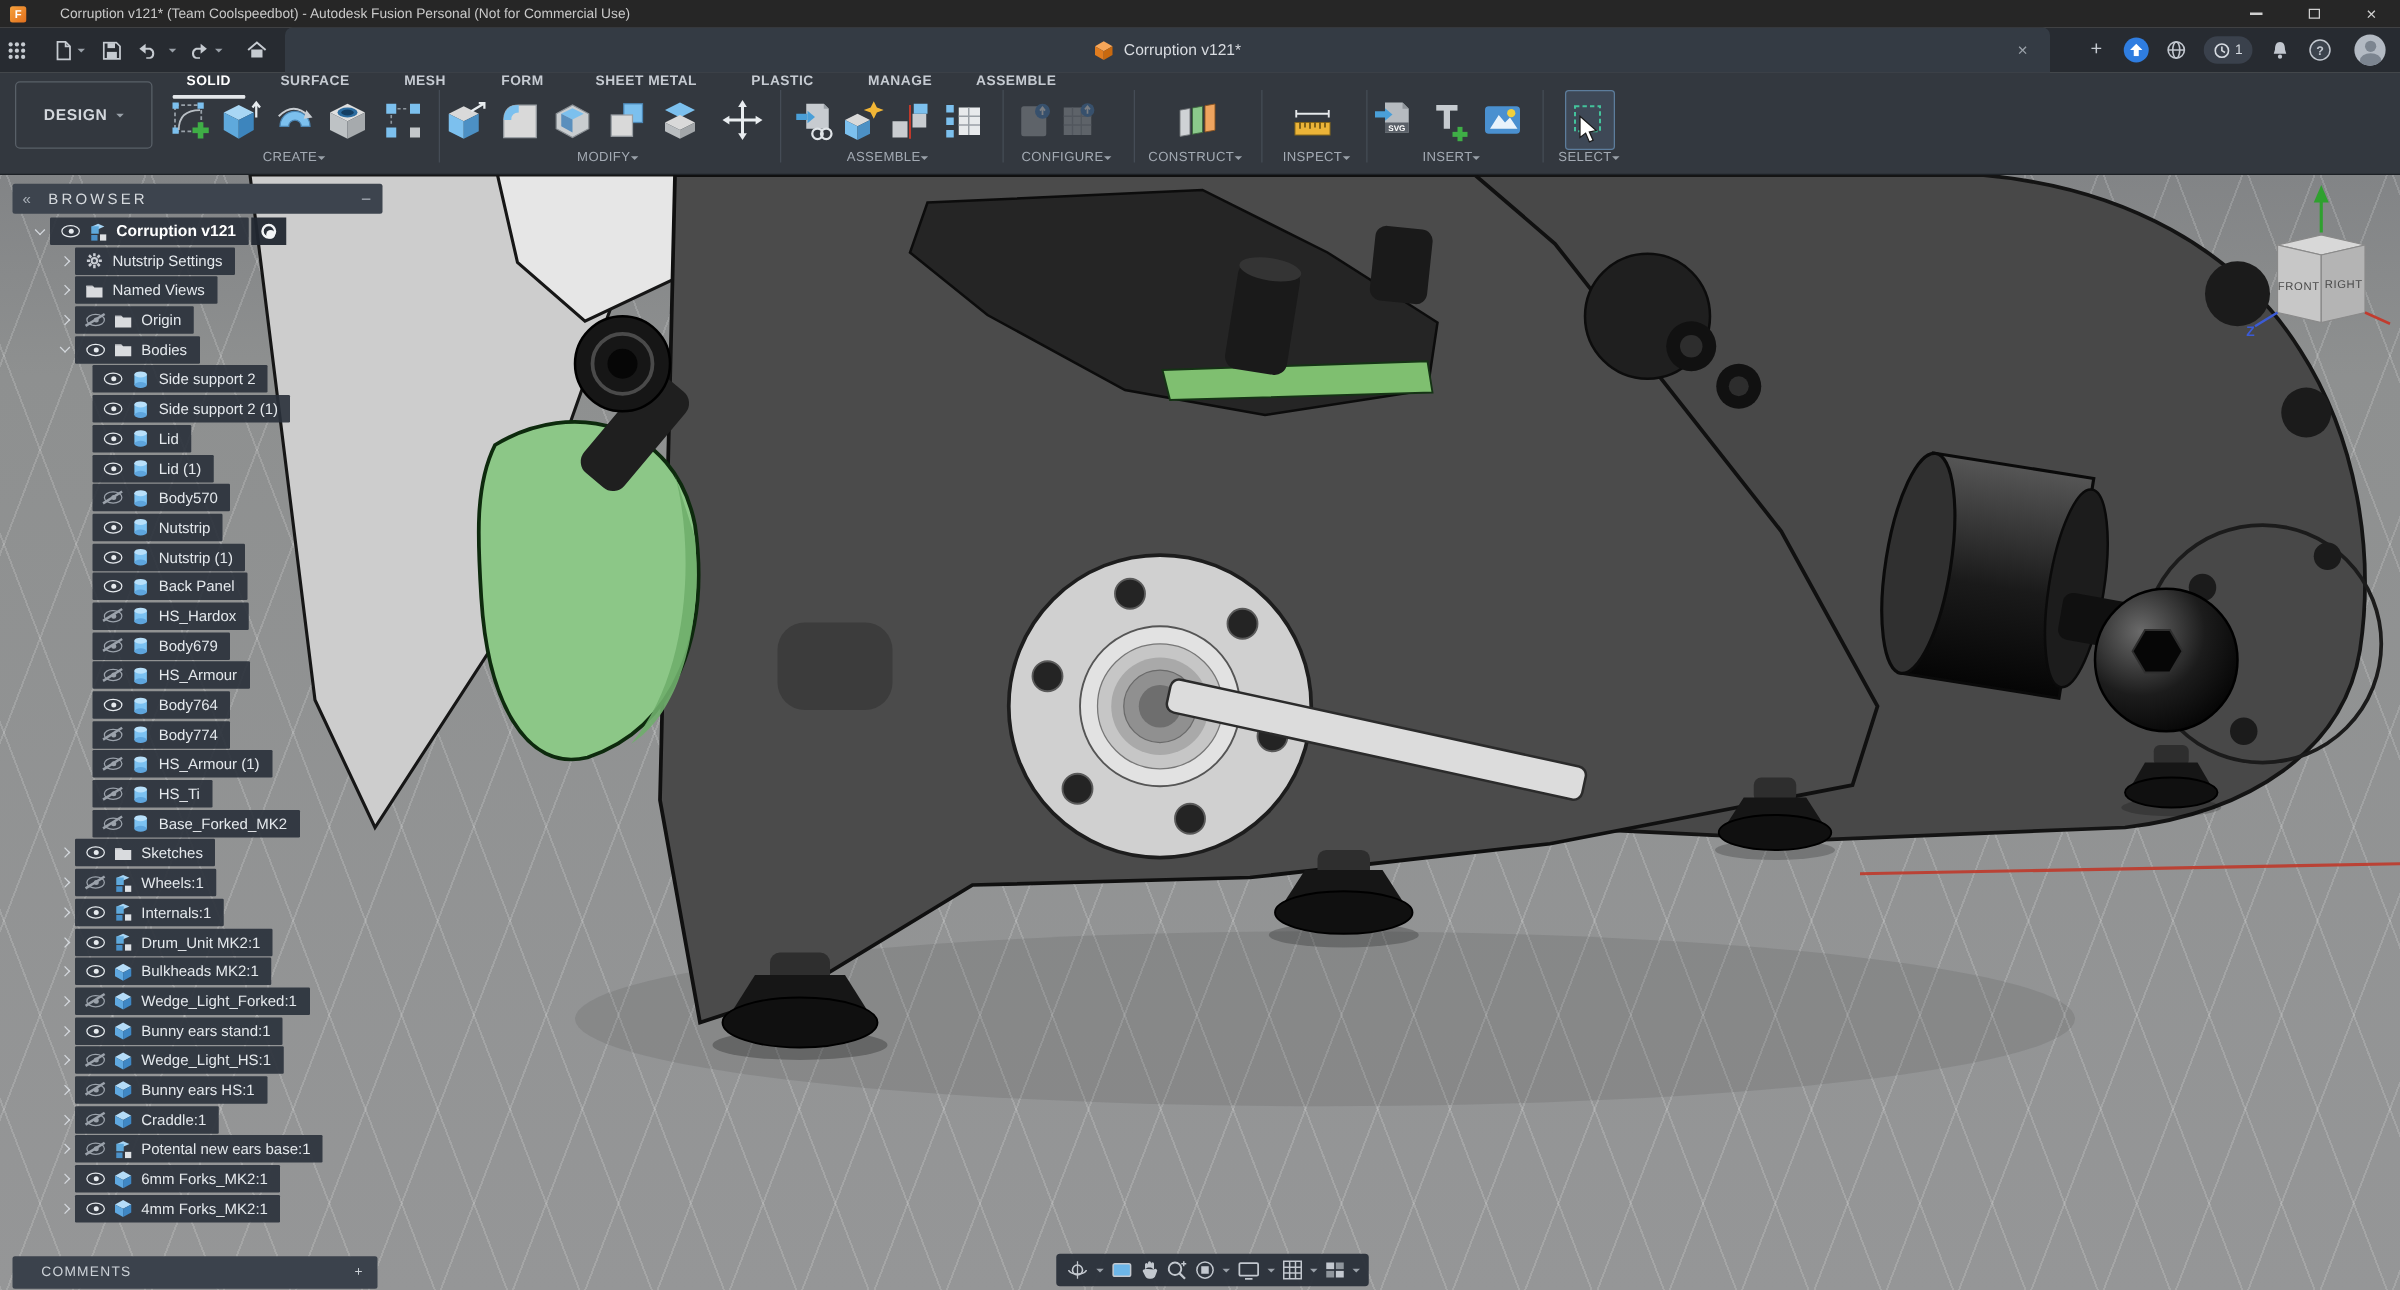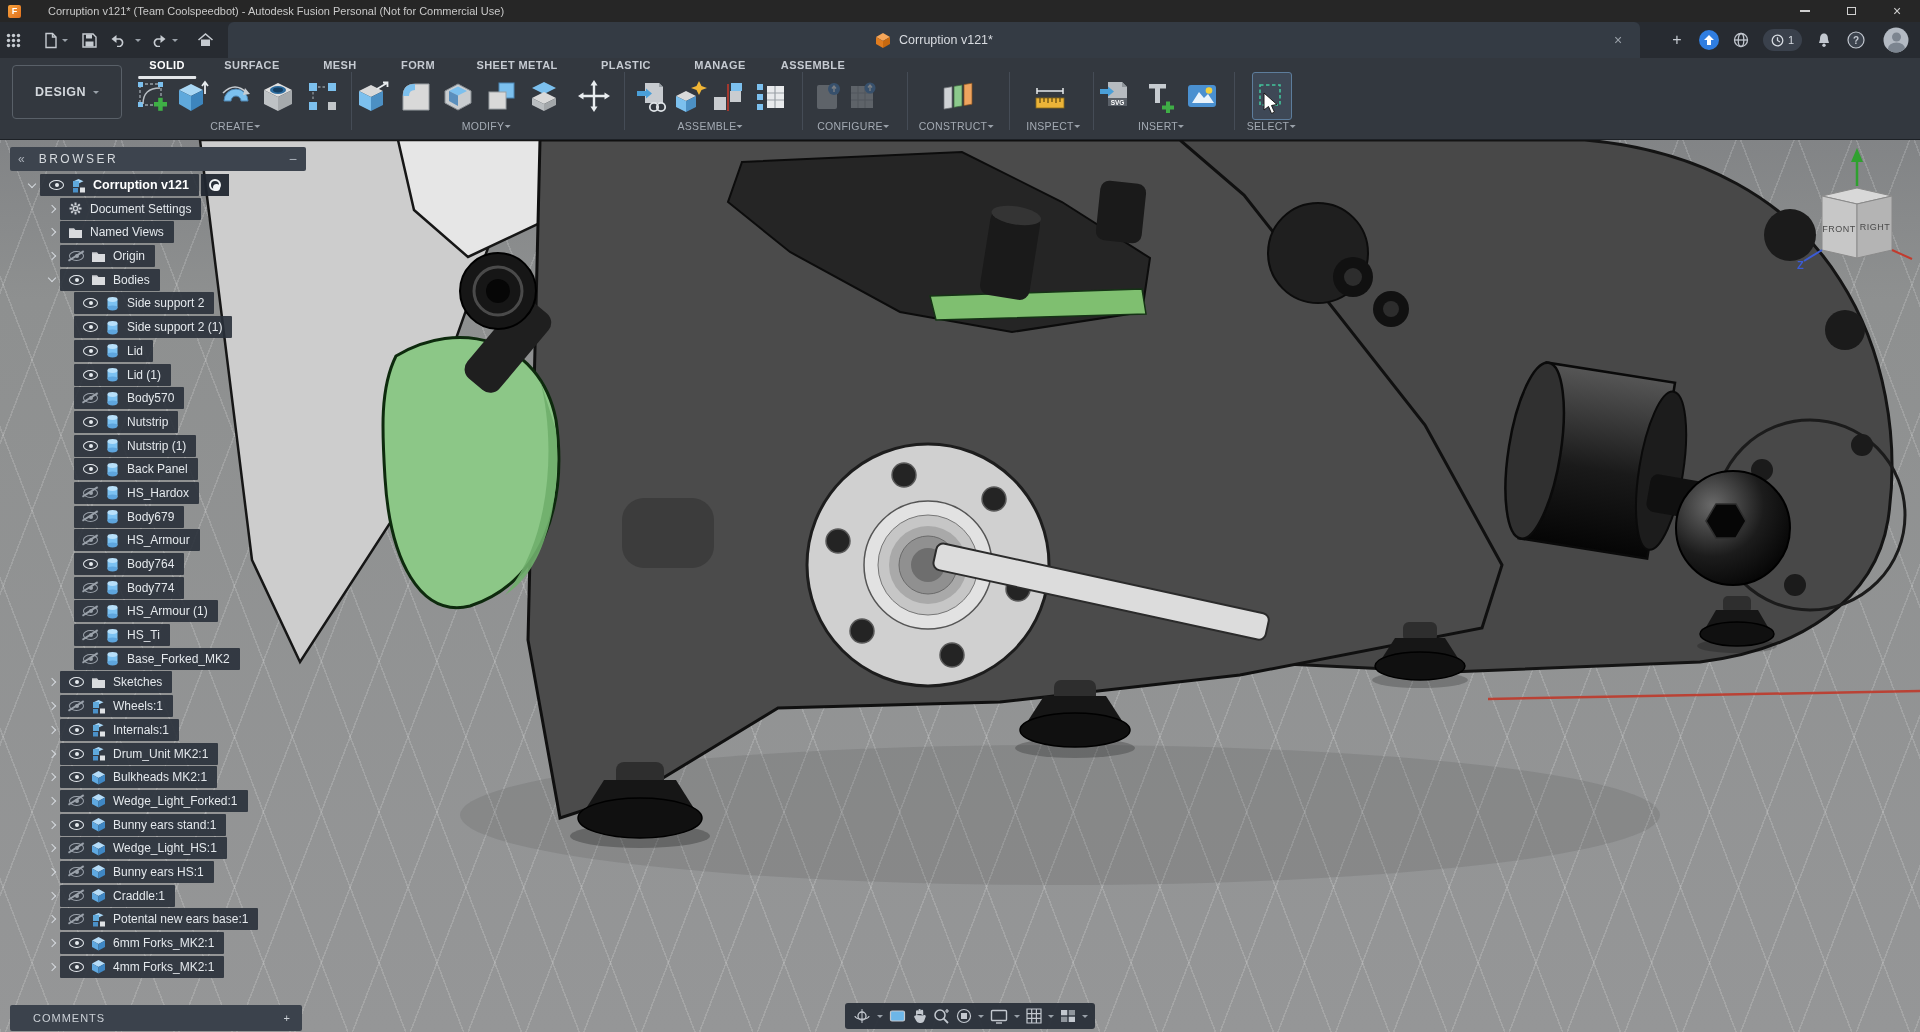--- a/index.html
+++ b/index.html
@@ -638,21 +638,21 @@
                 <g fill="#c8ccd2">
                   <circle cx="7.5" cy="7.5" r="3"></circle>
                   <g stroke="#c8ccd2" stroke-width="2">
                     <path d="M7.5,1.5 V4 M7.5,11 V13.5 M1.5,7.5 H4 M11,7.5 H13.5 M3.2,3.2 L5,5 M10,10 L11.8,11.8 M11.8,3.2 L10,5 M5,10 L3.2,11.8"></path>
                   </g>
                 </g>
                 <circle cx="7.5" cy="7.5" r="1.4" fill="#3a414b"></circle>
               </svg>
 
             </span>
-            <span class="lbl">Document Settings</span>
+            <span class="lbl">Nutstrip Settings</span>
           </span>
 
         </div>
         <div class="trow depth-1 icon-folder eye-none caret-right">
           <span class="tcaret">
             <i></i>
           </span>
           <span class="chip">
 
             <span class="ric">

